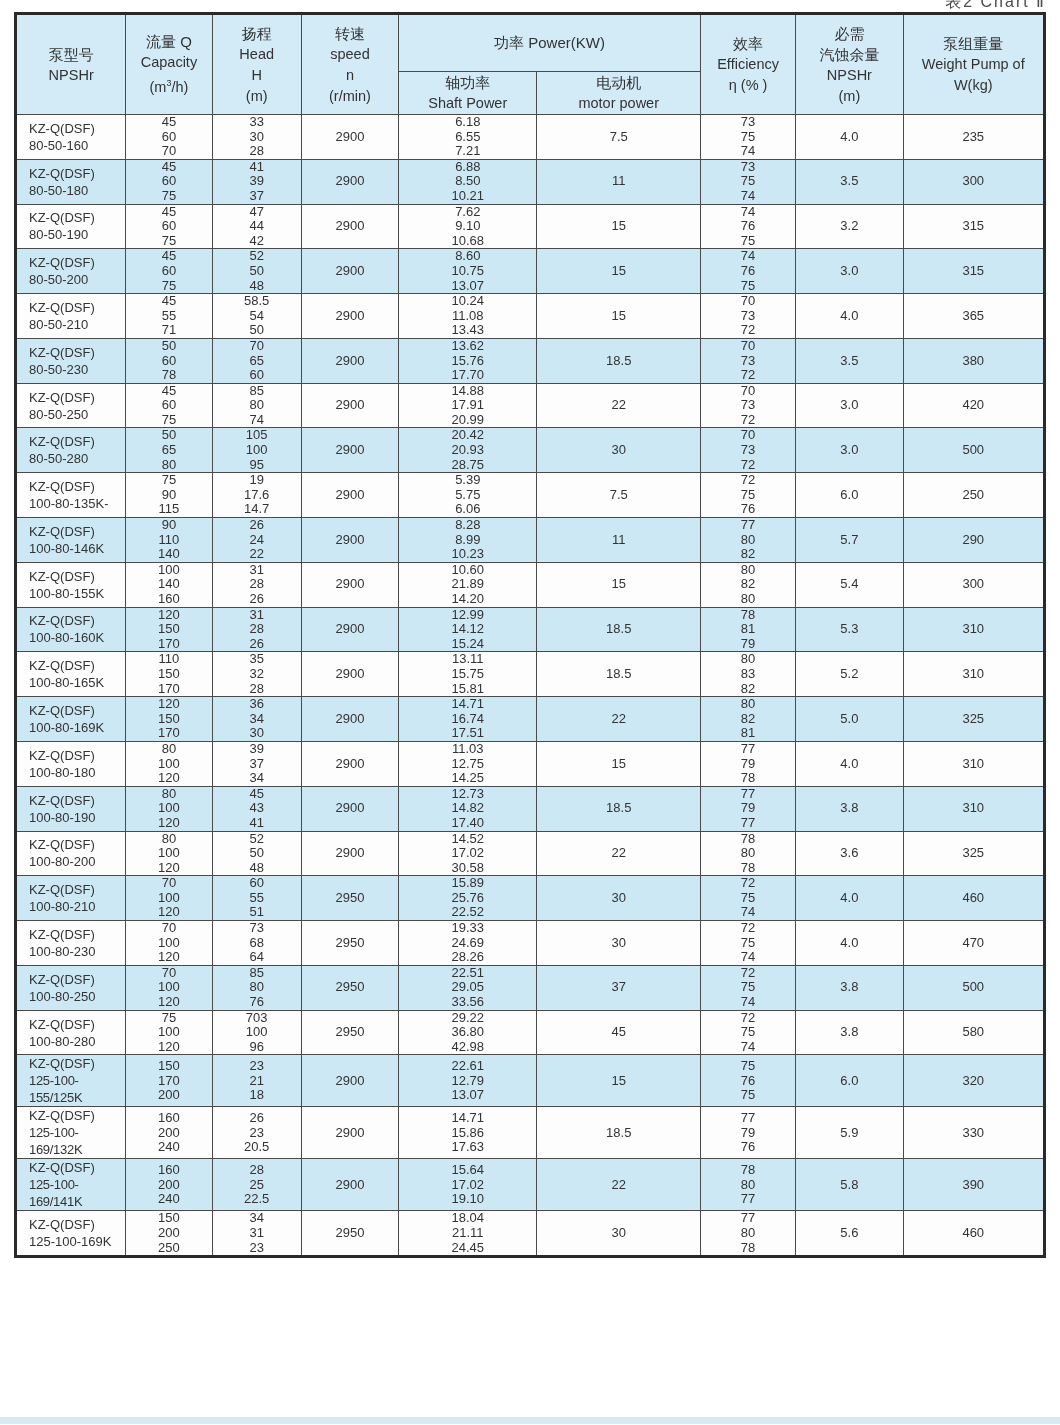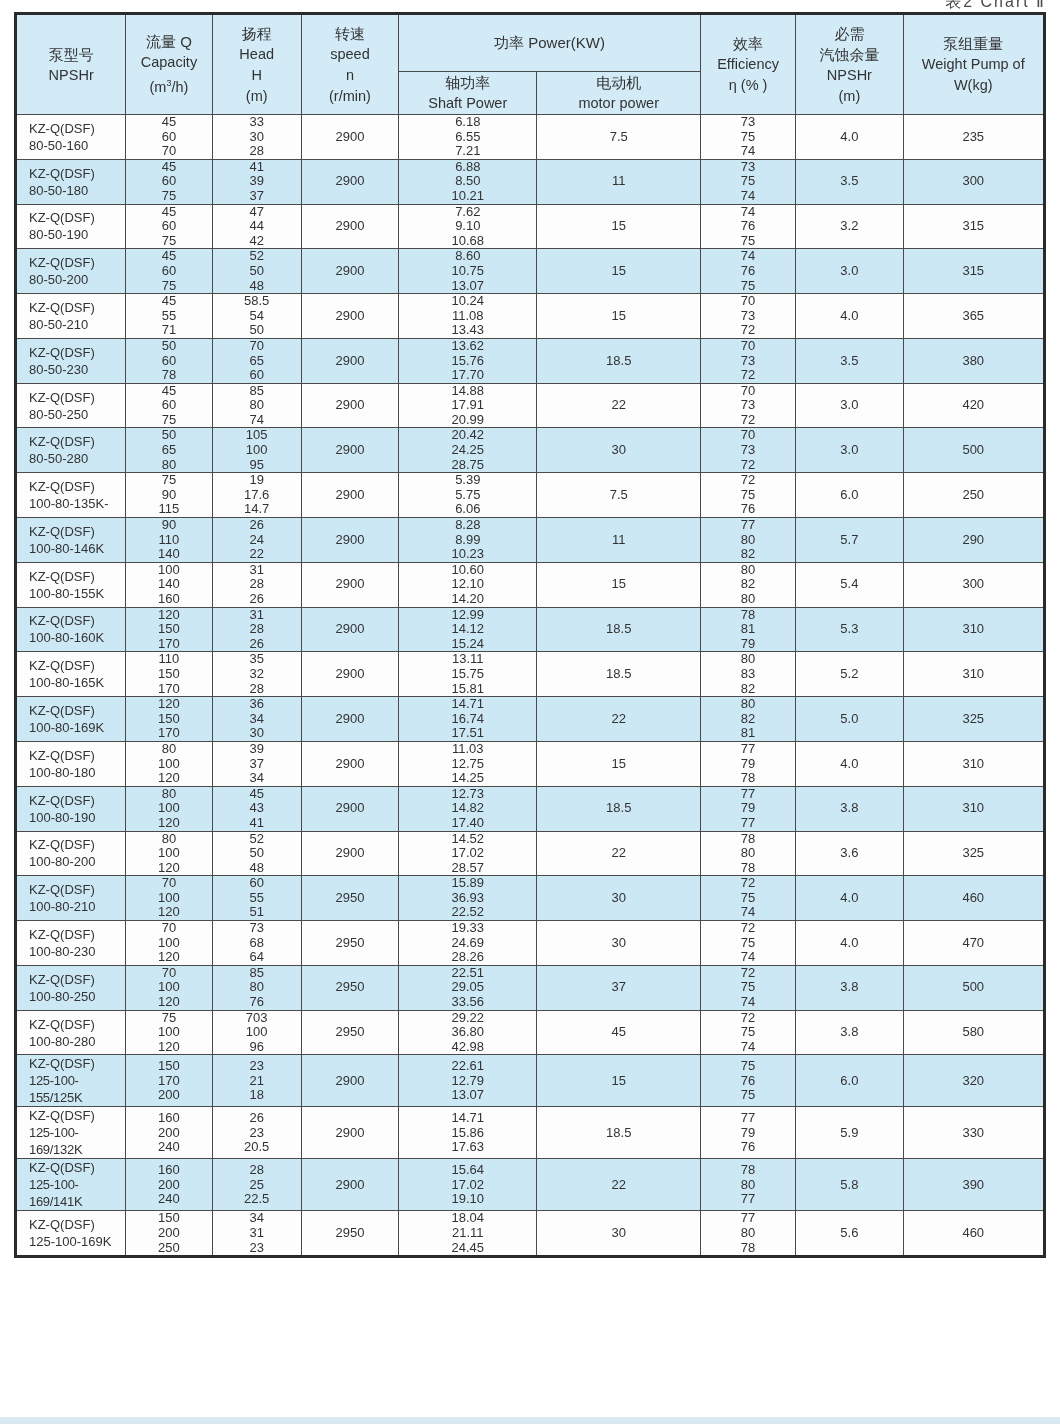--- a/index.html
+++ b/index.html
@@ -434,21 +434,21 @@
     <td>
       <div>105</div>
       <div>100</div>
       <div>95</div>
     </td>
     <td>
       <div class="single-val">2900</div>
     </td>
     <td>
       <div>20.42</div>
-      <div>24.25</div>
+      <div>20.93</div>
       <div>28.75</div>
     </td>
     <td>
       <div class="single-val">30</div>
     </td>
     <td>
       <div>70</div>
       <div>73</div>
       <div>72</div>
     </td>
@@ -551,21 +551,21 @@
     <td>
       <div>31</div>
       <div>28</div>
       <div>26</div>
     </td>
     <td>
       <div class="single-val">2900</div>
     </td>
     <td>
       <div>10.60</div>
-      <div>12.10</div>
+      <div>21.89</div>
       <div>14.20</div>
     </td>
     <td>
       <div class="single-val">15</div>
     </td>
     <td>
       <div>80</div>
       <div>82</div>
       <div>80</div>
     </td>
@@ -786,21 +786,21 @@
       <div>52</div>
       <div>50</div>
       <div>48</div>
     </td>
     <td>
       <div class="single-val">2900</div>
     </td>
     <td>
       <div>14.52</div>
       <div>17.02</div>
-      <div>28.57</div>
+      <div>30.58</div>
     </td>
     <td>
       <div class="single-val">22</div>
     </td>
     <td>
       <div>78</div>
       <div>80</div>
       <div>78</div>
     </td>
     <td>
@@ -824,21 +824,21 @@
     <td>
       <div>60</div>
       <div>55</div>
       <div>51</div>
     </td>
     <td>
       <div class="single-val">2950</div>
     </td>
     <td>
       <div>15.89</div>
-      <div>36.93</div>
+      <div>25.76</div>
       <div>22.52</div>
     </td>
     <td>
       <div class="single-val">30</div>
     </td>
     <td>
       <div>72</div>
       <div>75</div>
       <div>74</div>
     </td>

